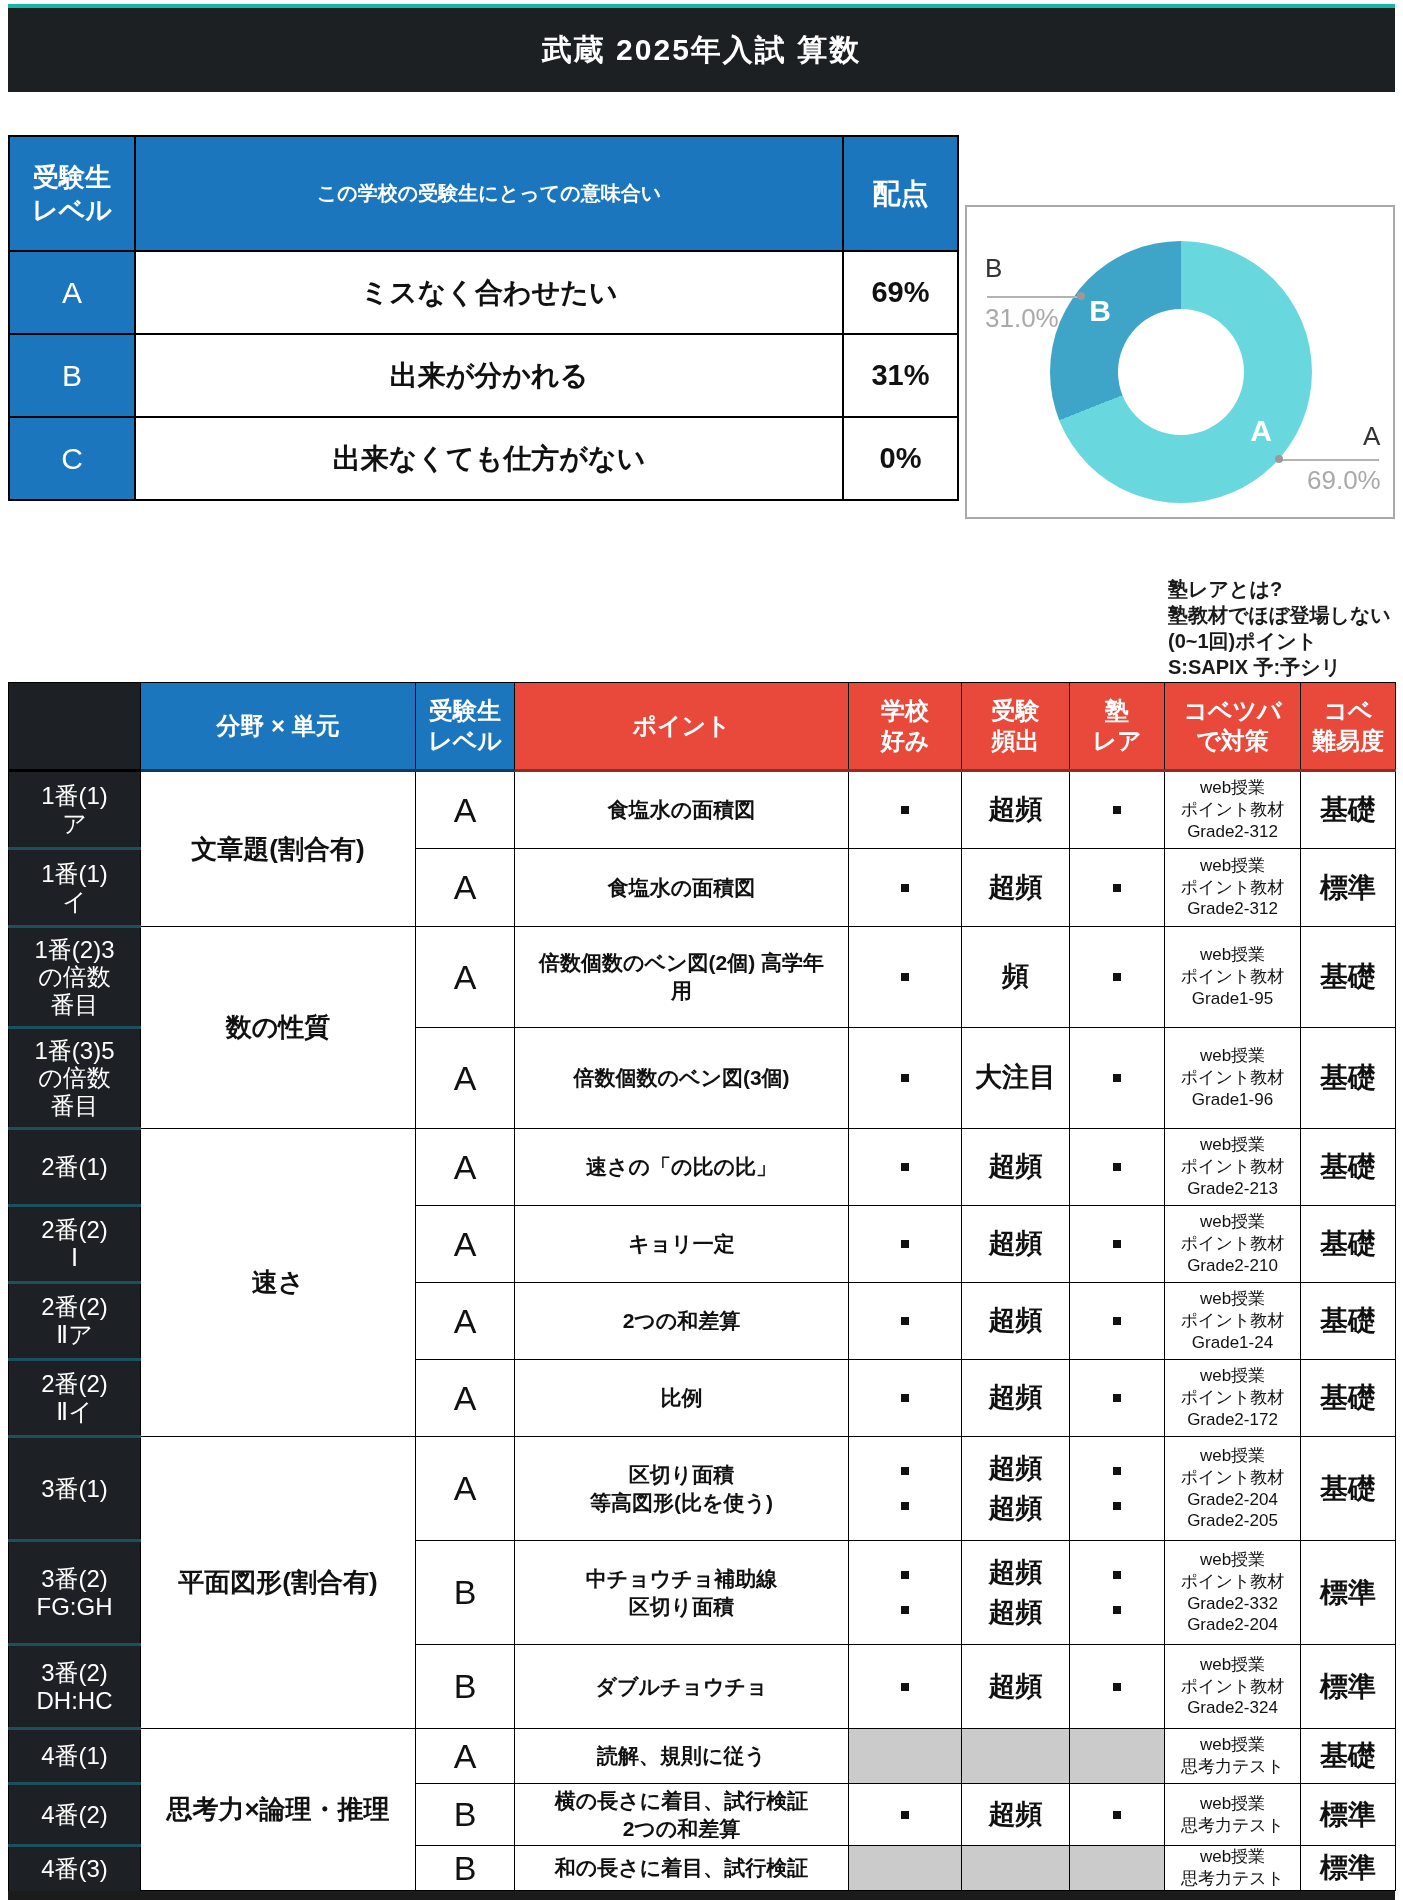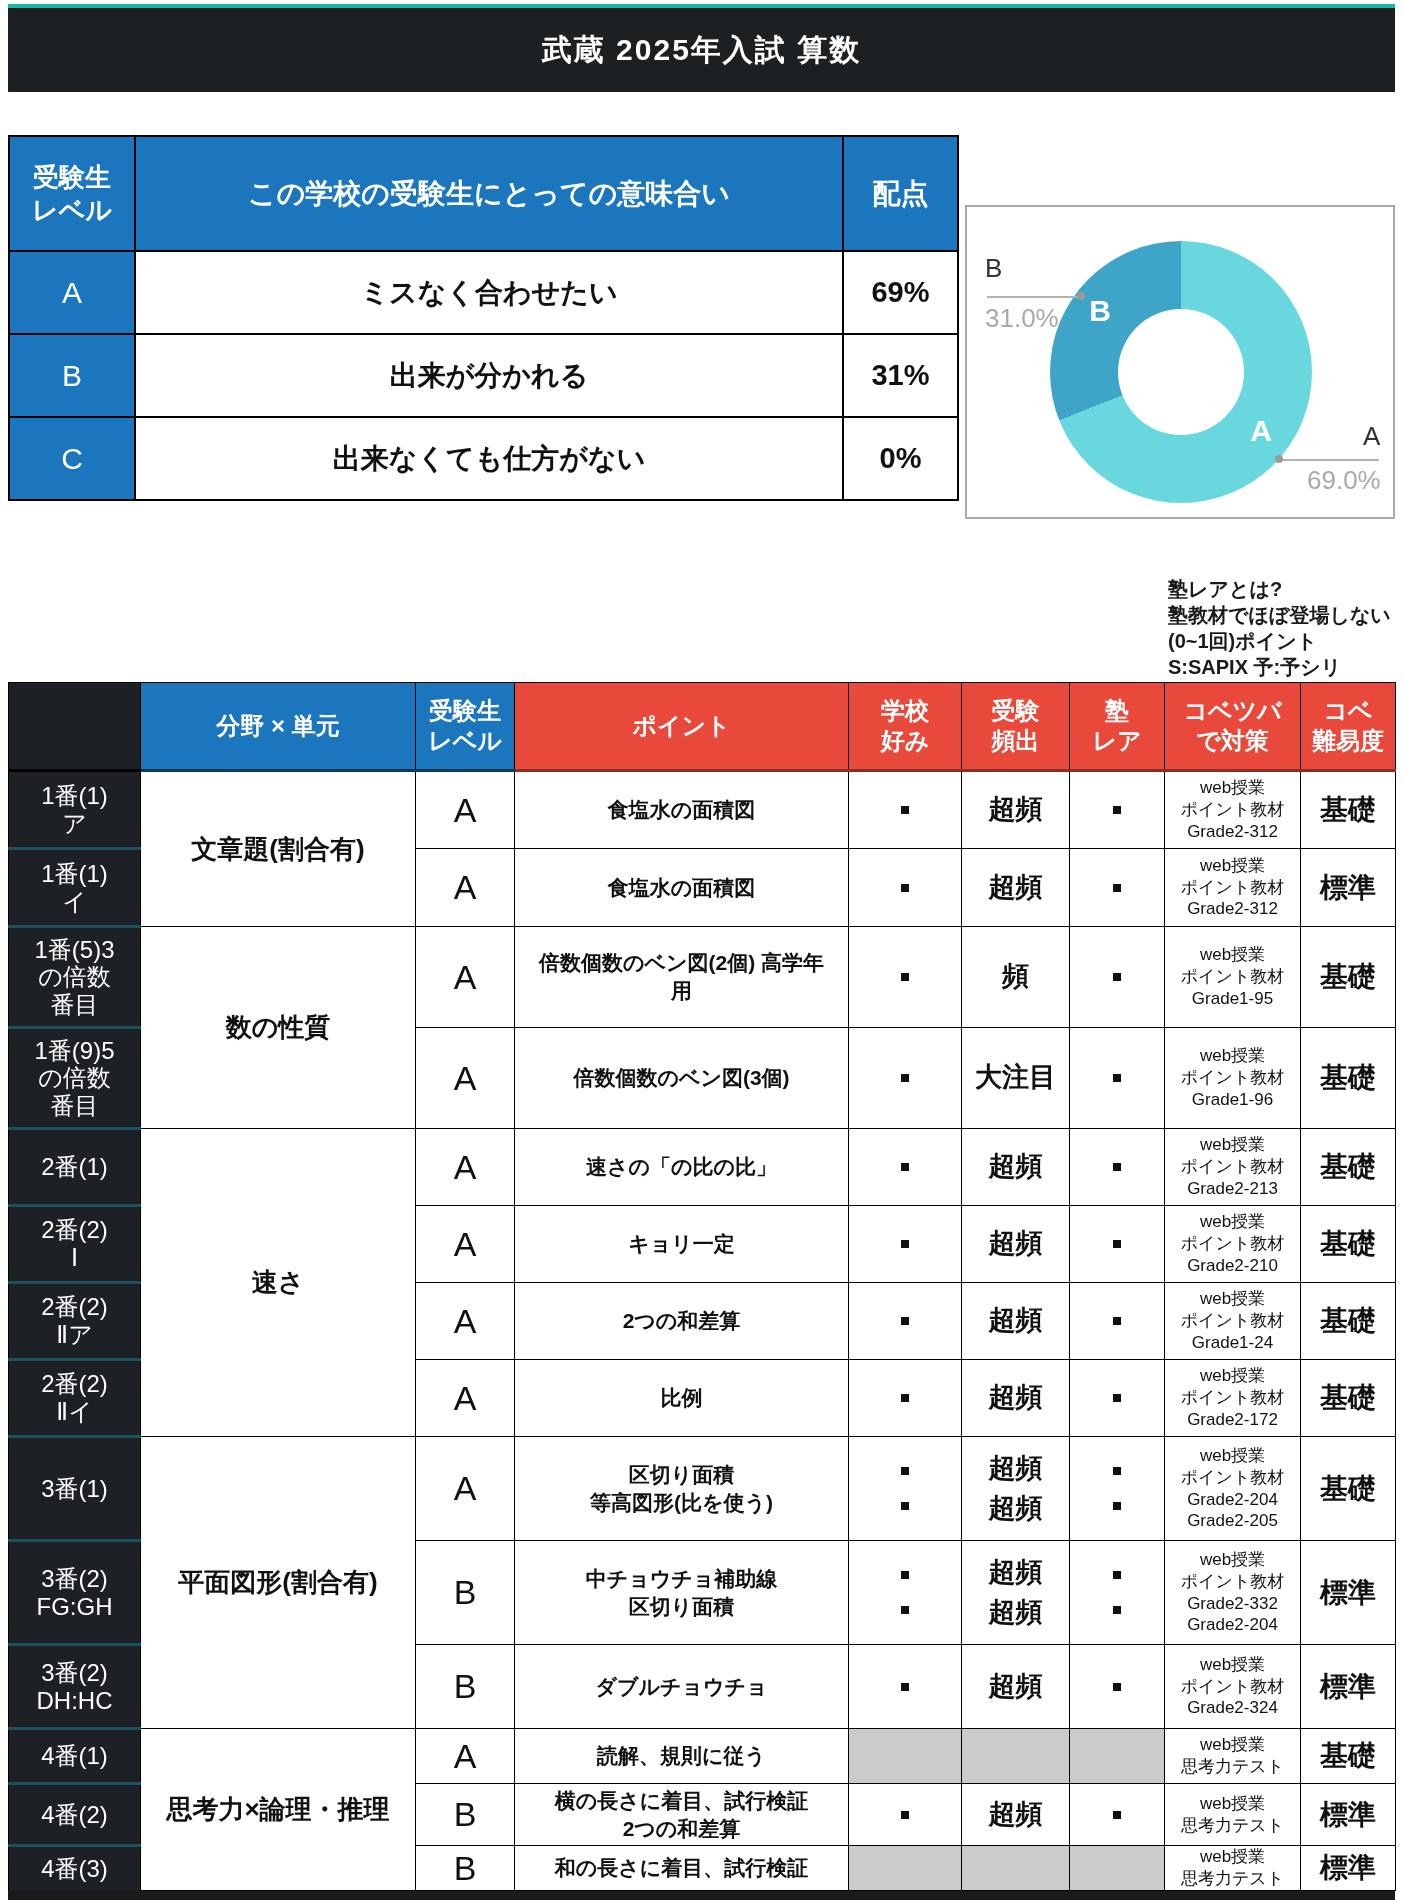--- a/index.html
+++ b/index.html
@@ -9,21 +9,21 @@
 
   
   #titlebar{position:absolute;left:8px;top:4px;width:1387px;height:84px;background:#1d2023;
             border-top:4px solid #14b8a6;display:flex;align-items:center;justify-content:center;}
   #titlebar .t{color:#fff;font-size:30px;font-weight:bold;letter-spacing:2px;}
 
   
   #scoretable{position:absolute;left:8px;top:135px;border-collapse:collapse;table-layout:fixed;}
   #scoretable td{border:2px solid #000;text-align:center;vertical-align:middle;padding:0;}
   #scoretable .bluecell{background:#1B76BE;color:#fff;}
-  #scoretable .hmeaning{font-size:28px;font-weight:bold;}
+  #scoretable .hmeaning{font-size:20px;font-weight:bold;}
   #scoretable .hlevel{font-size:26px;font-weight:bold;line-height:1.25;}
   #scoretable .hpoints{font-size:28px;font-weight:bold;}
   #scoretable .lvl{font-size:30px;}
   #scoretable .meaning{font-size:28px;font-weight:bold;background:#fff;}
   #scoretable .points{font-size:29px;font-weight:600;background:#fff;}
 
   
   #chartbox{position:absolute;left:965px;top:205px;width:426px;height:310px;background:#fff;
             border:2px solid #a9a9a9;}
   #donut{position:absolute;left:83px;top:34px;width:262px;height:262px;border-radius:50%;}
@@ -196,21 +196,21 @@
               <div class="marks" style="height: 100%;">
                 <span class="sq"></span>
               </div>
             </td>
             <td class="matcell pre">web授業
 ポイント教材
 Grade2-312</td>
             <td class="diffcell">標準</td>
           </tr>
           <tr style="height: 101px;">
-            <td class="idcell pre">1番(5)3
+            <td class="idcell pre">1番(2)3
 の倍数
 番目</td>
             <td class="catcell" rowspan="2">数の性質</td>
             <td class="levelcell">A</td>
             <td class="pointcell pre">倍数個数のベン図(2個) 高学年
 用</td>
             <td class="markcell">
               <div class="marks" style="height: 100%;">
                 <span class="sq"></span>
               </div>
@@ -220,21 +220,21 @@
               <div class="marks" style="height: 100%;">
                 <span class="sq"></span>
               </div>
             </td>
             <td class="matcell pre">web授業
 ポイント教材
 Grade1-95</td>
             <td class="diffcell">基礎</td>
           </tr>
           <tr style="height: 101px;">
-            <td class="idcell pre">1番(9)5
+            <td class="idcell pre">1番(3)5
 の倍数
 番目</td>
             <td class="levelcell">A</td>
             <td class="pointcell pre">倍数個数のベン図(3個)</td>
             <td class="markcell">
               <div class="marks" style="height: 100%;">
                 <span class="sq"></span>
               </div>
             </td>
             <td class="freqcell pre">大注目</td>

